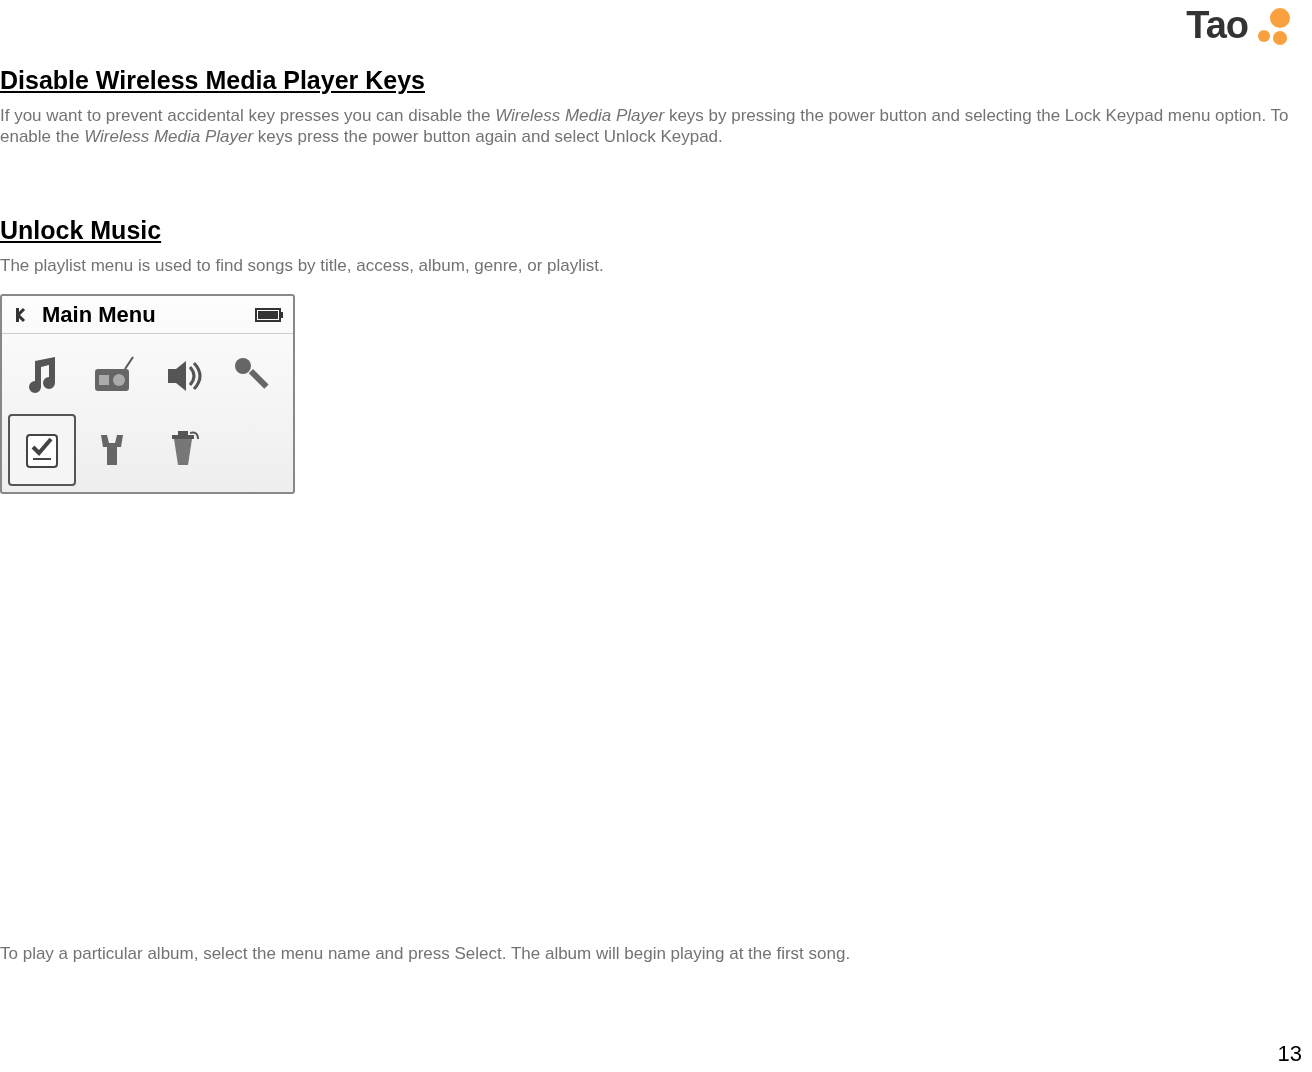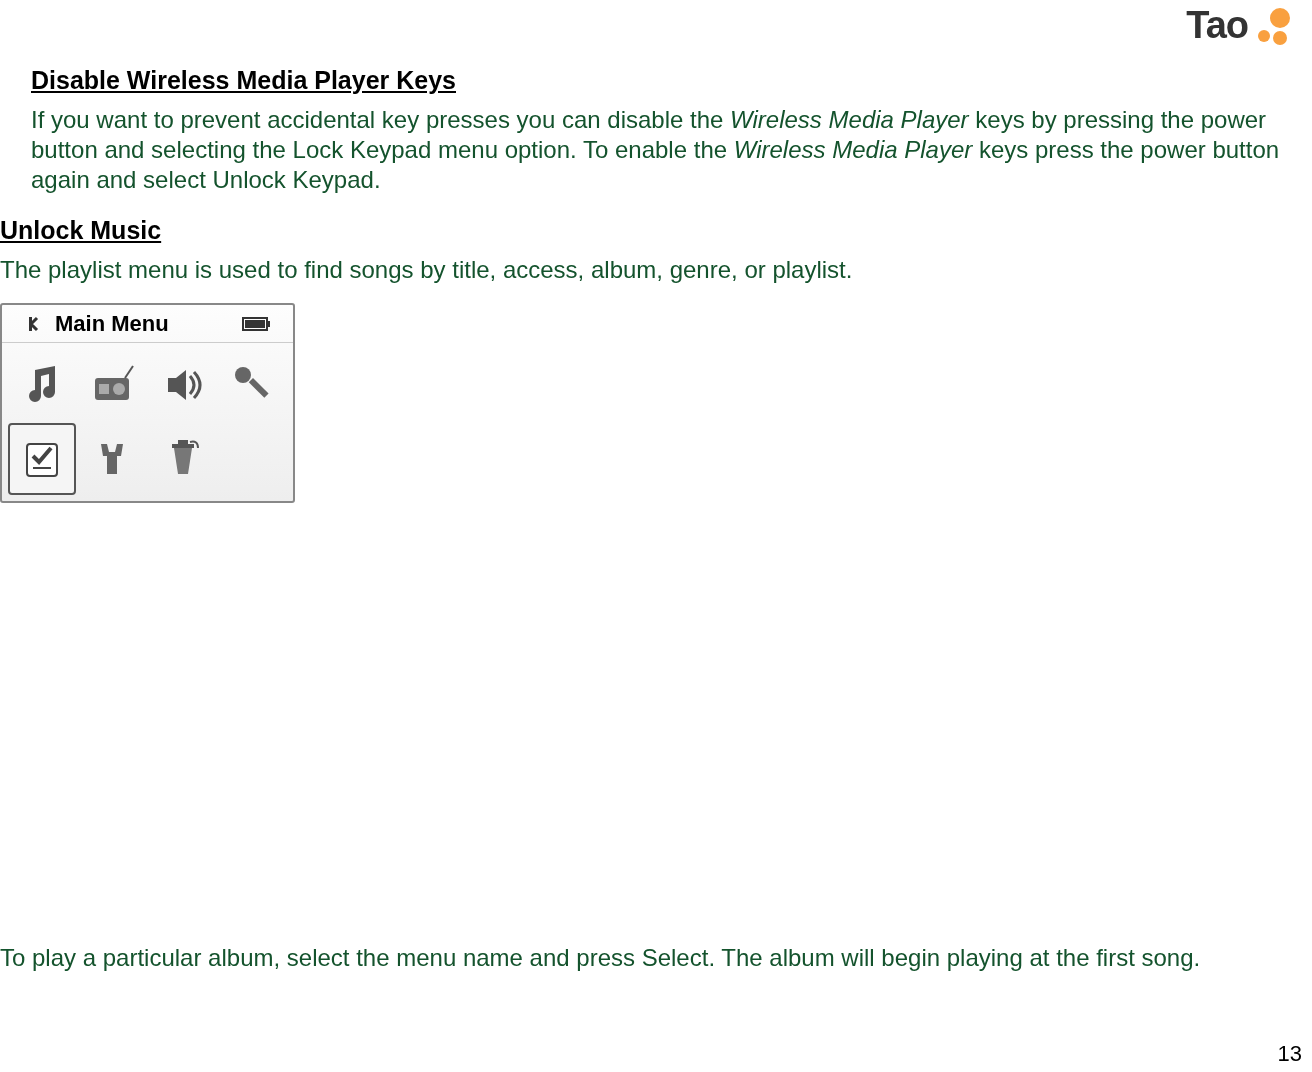--- a/index.html
+++ b/index.html
@@ -27,43 +27,43 @@
       letter-spacing: -1px;
     }
     
     h2 {
       font-family: Verdana, Arial, sans-serif;
       font-size: 25px;
       font-weight: bold;
       text-decoration: underline;
       margin-bottom: 10px;
     }
-    .section1 { position: absolute; top: 66px; left: 0; right: 19px; margin-left: 31px; }
+    .section1 { position: absolute; top: 66px; left: 0; right: 19px; }
     .section2 { position: absolute; top: 216px; left: 0; right: 18px; }
     p {
-      font-size: 24px;
+      font-size: 17px;
       line-height: 1.25;
-      color: #14532d;
+      color: #737373;
       margin-bottom: 18px;
     }
     em { font-style: italic; }
     
     .menu-img {
       border: 2px solid #888;
       width: 295px;
       height: 200px;
       background: linear-gradient(#fdfdfd, #eee);
       position: relative;
       margin-top: 8px;
       border-radius: 3px;
     }
     .menu-header {
       display: flex;
       align-items: center;
-      padding: 4px 21px;
+      padding: 4px 8px;
       border-bottom: 1px solid #ccc;
       height: 38px;
     }
     .menu-title {
       font-size: 22px;
       font-weight: bold;
       margin-left: 8px;
       flex: 1;
     }
     .back-icon { width: 24px; height: 24px; display:flex; align-items:center; justify-content:center;}

